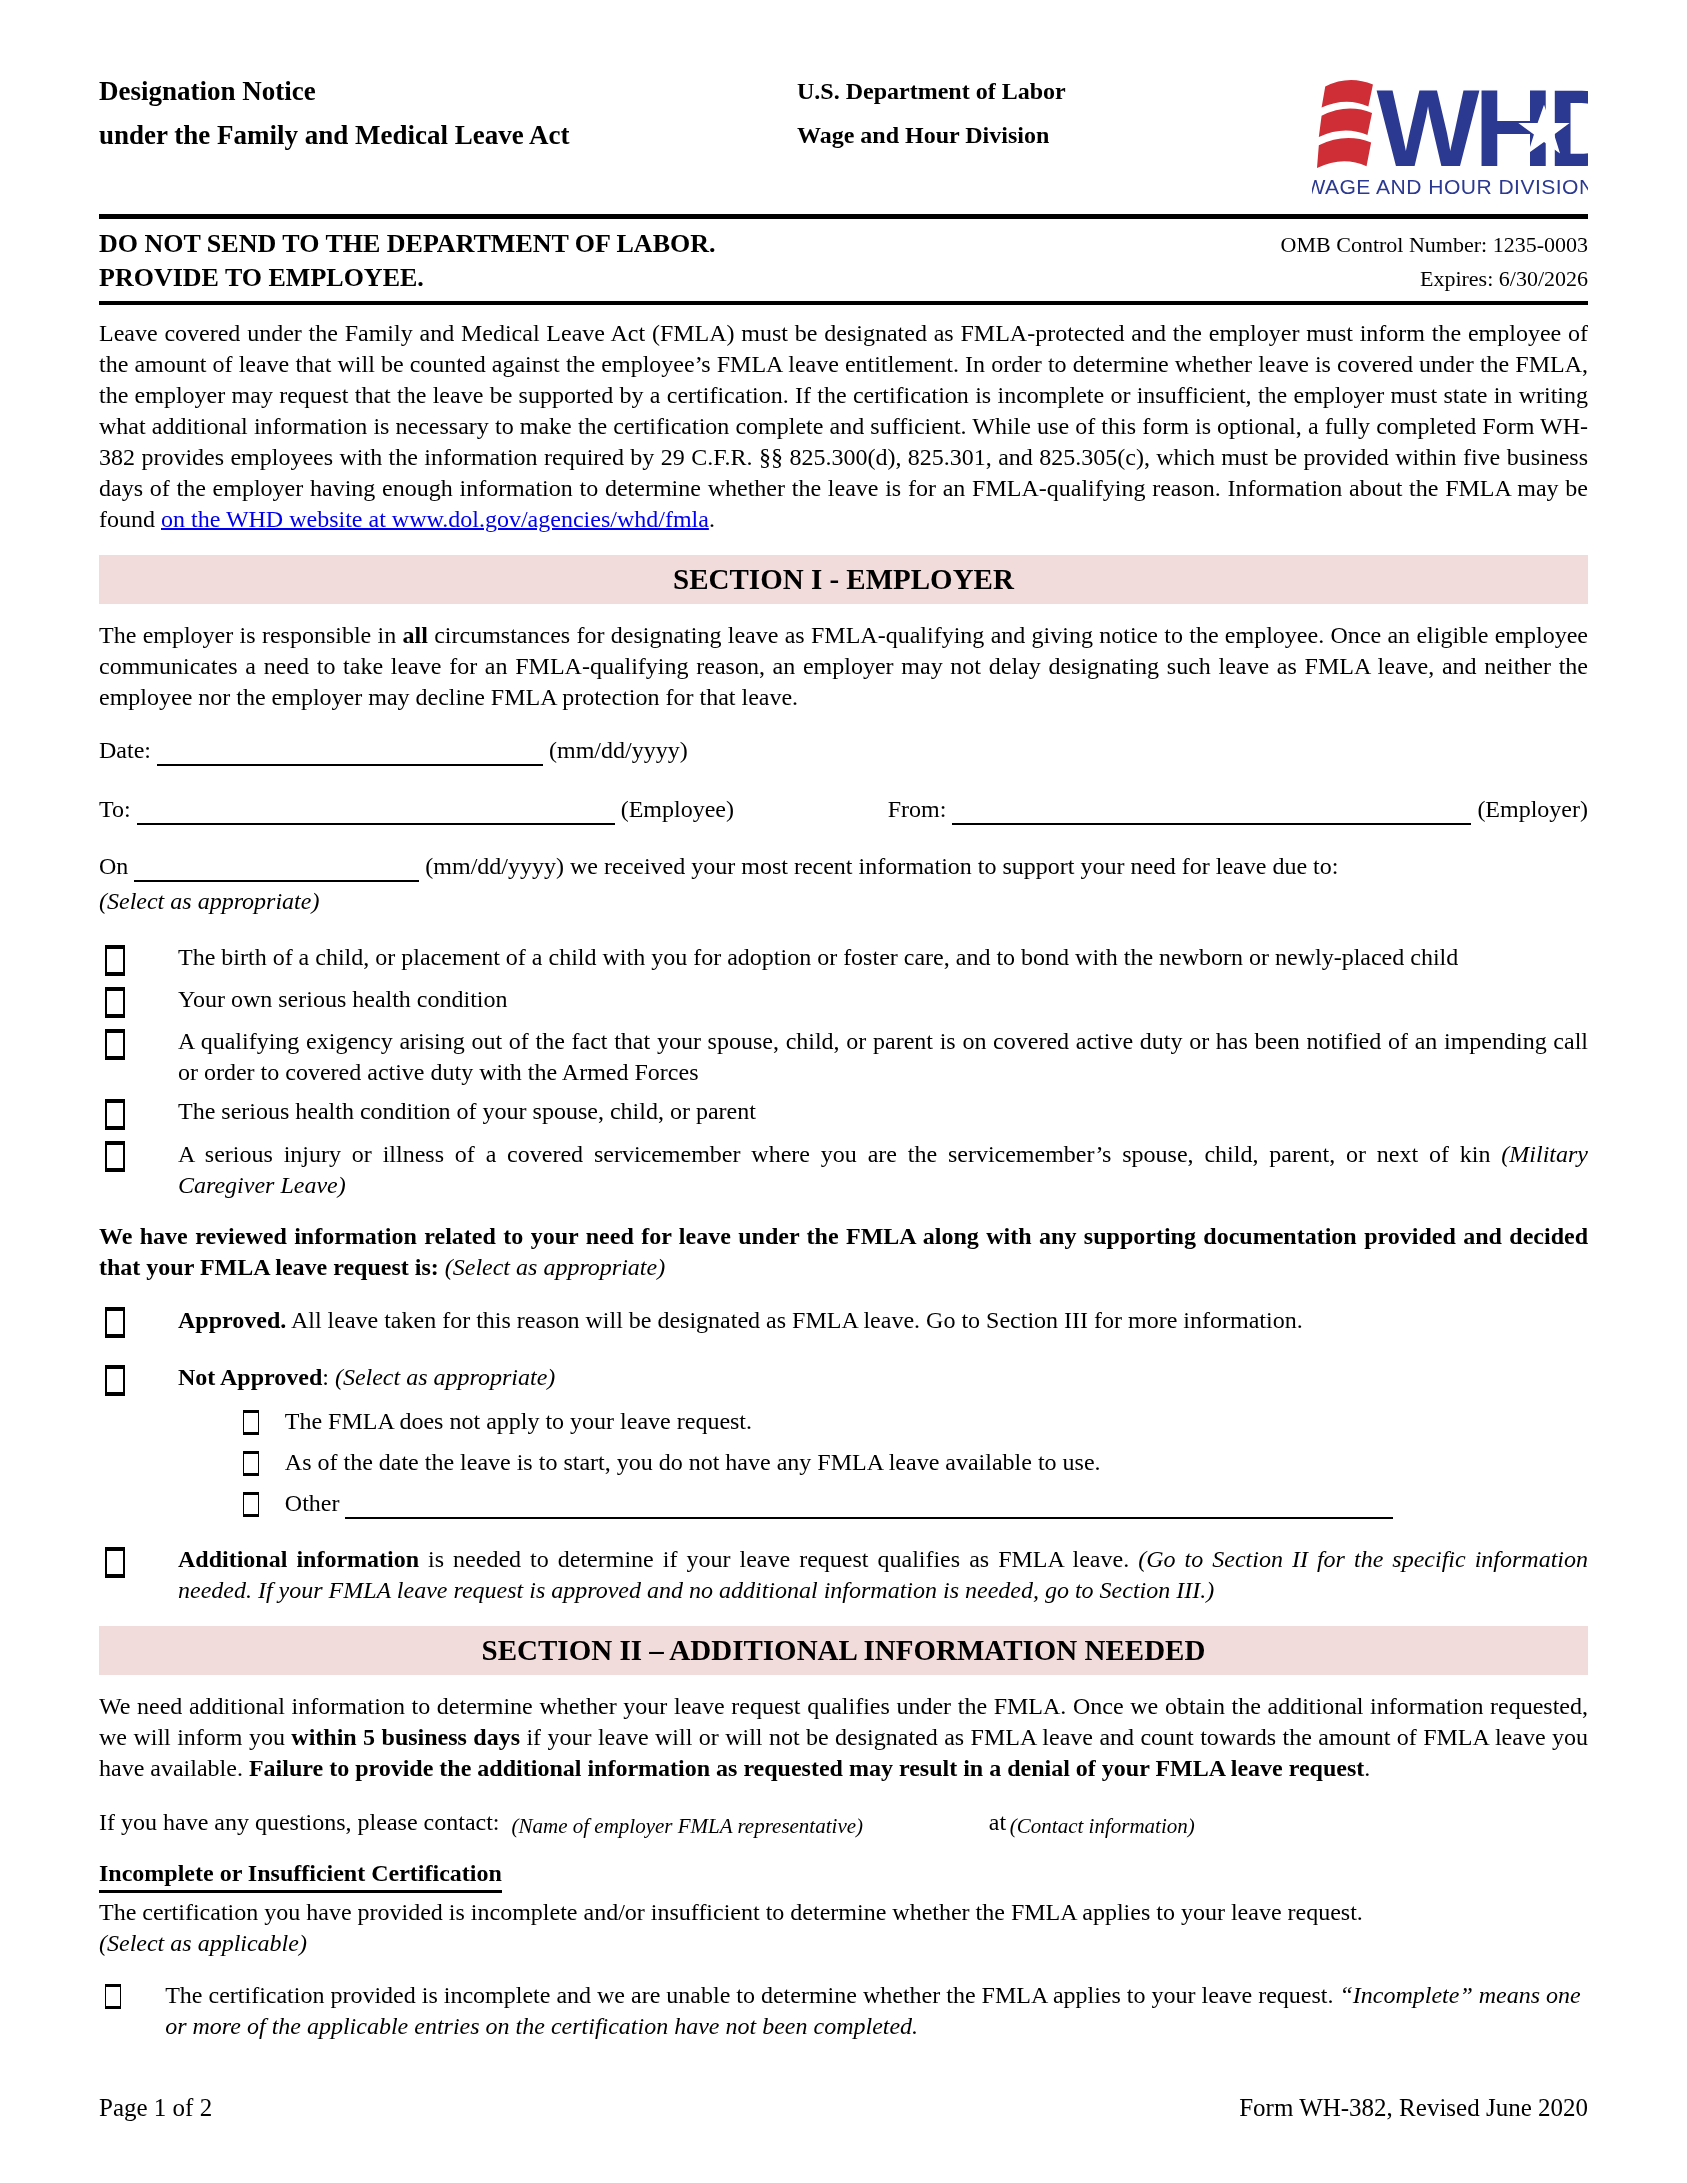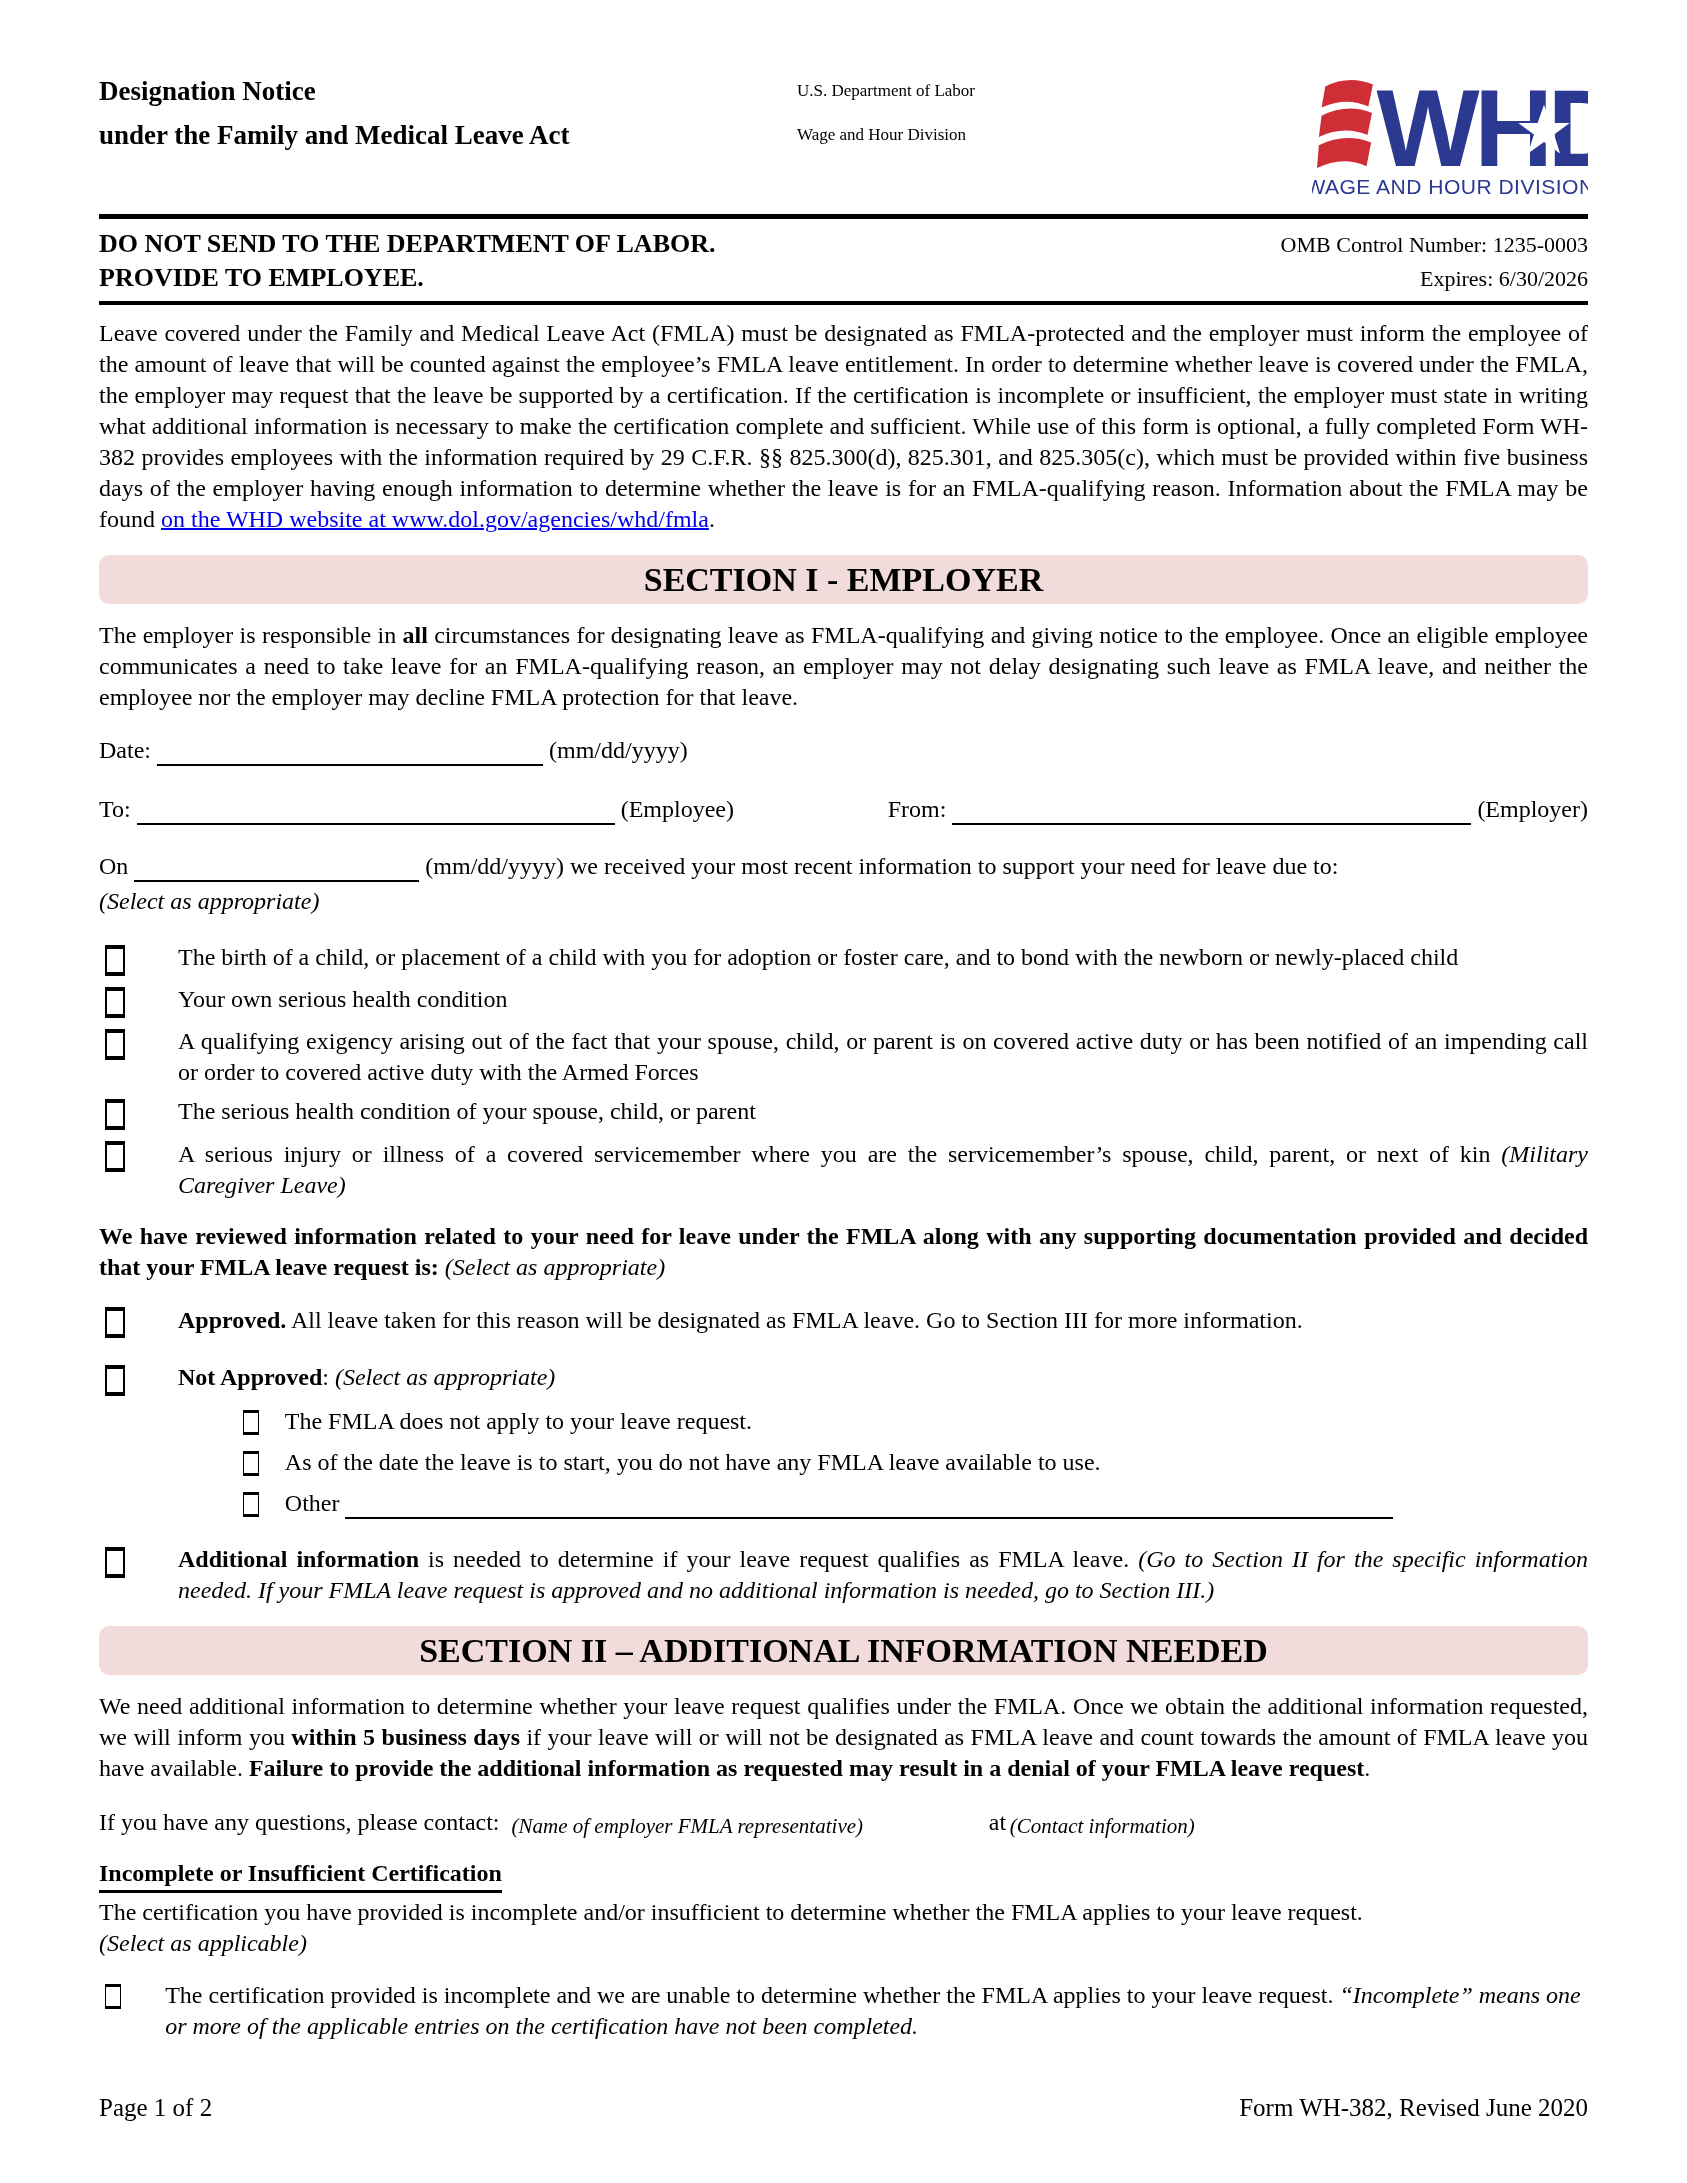--- a/index.html
+++ b/index.html
@@ -10,35 +10,35 @@
     font-size:24px;line-height:31px;
     padding:69px 99px 60px 99px;
     display:flex;flex-direction:column;overflow:hidden;
   }
   .justify{text-align:justify;}
   .b{font-weight:bold;}
   .i{font-style:italic;}
   
   .hdr{display:flex;align-items:flex-start;}
   .hdr-title{width:698px;font-weight:bold;font-size:27px;line-height:44px;}
-  .hdr-agency{flex:1;font-weight:normal;font-size:17px;line-height:44px;}
+  .hdr-agency{flex:1;font-weight:bold;font-size:24px;line-height:44px;}
   .hdr-logo{width:276px;text-align:center;}
   .hdr-logo svg{display:block;}
   .rule1{height:4.6px;background:#000;margin-top:12px;}
   .rule2{height:3.7px;background:#000;margin-top:6.4px;}
   .notice{margin-top:8.3px;}
   .notice-row{display:flex;justify-content:space-between;align-items:baseline;line-height:33px;}
   .notice-left{font-weight:bold;font-size:26px;}
   .notice-right{font-size:22px;}
   
   .intro{margin-top:13px;}
   a.lnk{color:#0000ee;text-decoration:underline;text-decoration-thickness:1.8px;cursor:pointer;}
   
-  .banner{background:#f2dcdb;text-align:center;font-weight:bold;font-size:34px;
-          padding:9.2px 0;margin:20px 0 15.6px 0;border-radius:10px;}
+  .banner{background:#f2dcdb;text-align:center;font-weight:bold;font-size:29px;
+          padding:9.2px 0;margin:20px 0 15.6px 0;}
   
   .blank{display:inline-block;border-bottom:2.3px solid #000;height:26px;vertical-align:bottom;}
   .line{margin-top:22px;white-space:nowrap;}
   .fromto{display:flex;justify-content:space-between;margin-top:28.5px;}
   .hint{}
   .onl{margin-top:26px;white-space:nowrap;}
   .sel{margin-top:3.7px;font-style:italic;}
   
   .chk{display:flex;align-items:flex-start;margin-top:8.3px;}
   .box{flex:none;width:15.6px;height:23px;border:2.3px solid #000;border-top-width:4.1px;border-bottom-width:4.1px;

